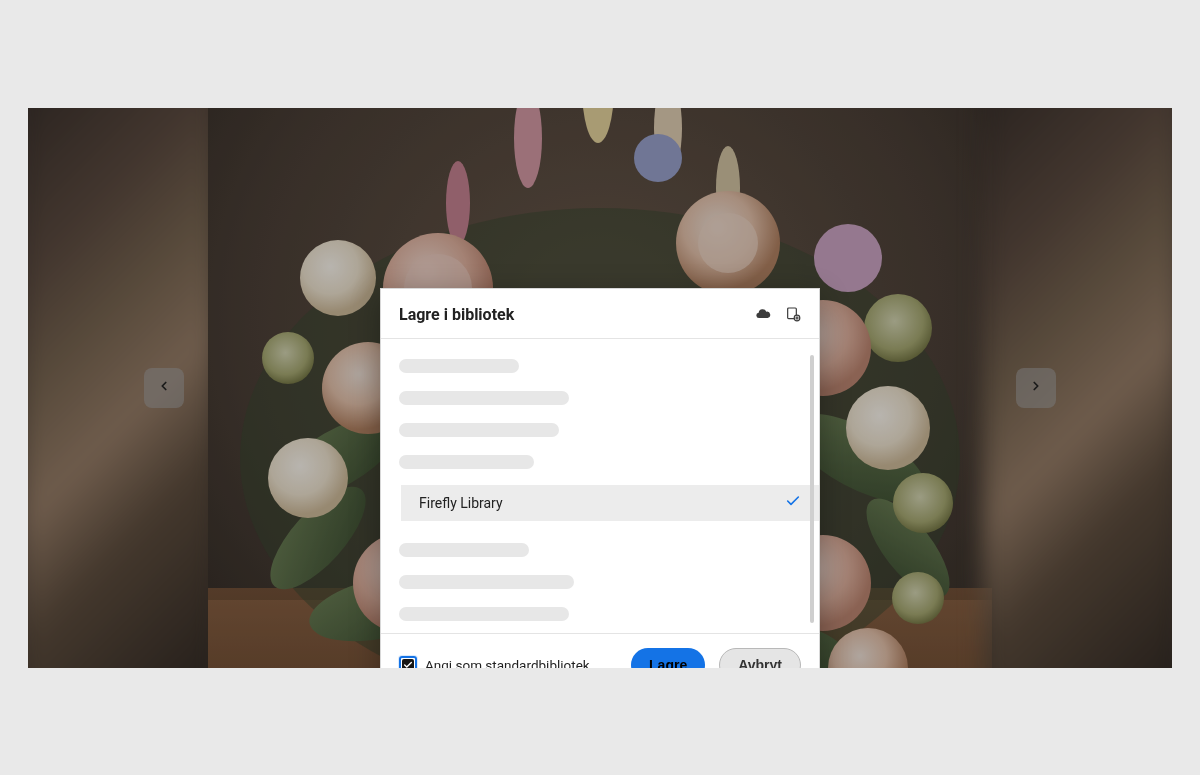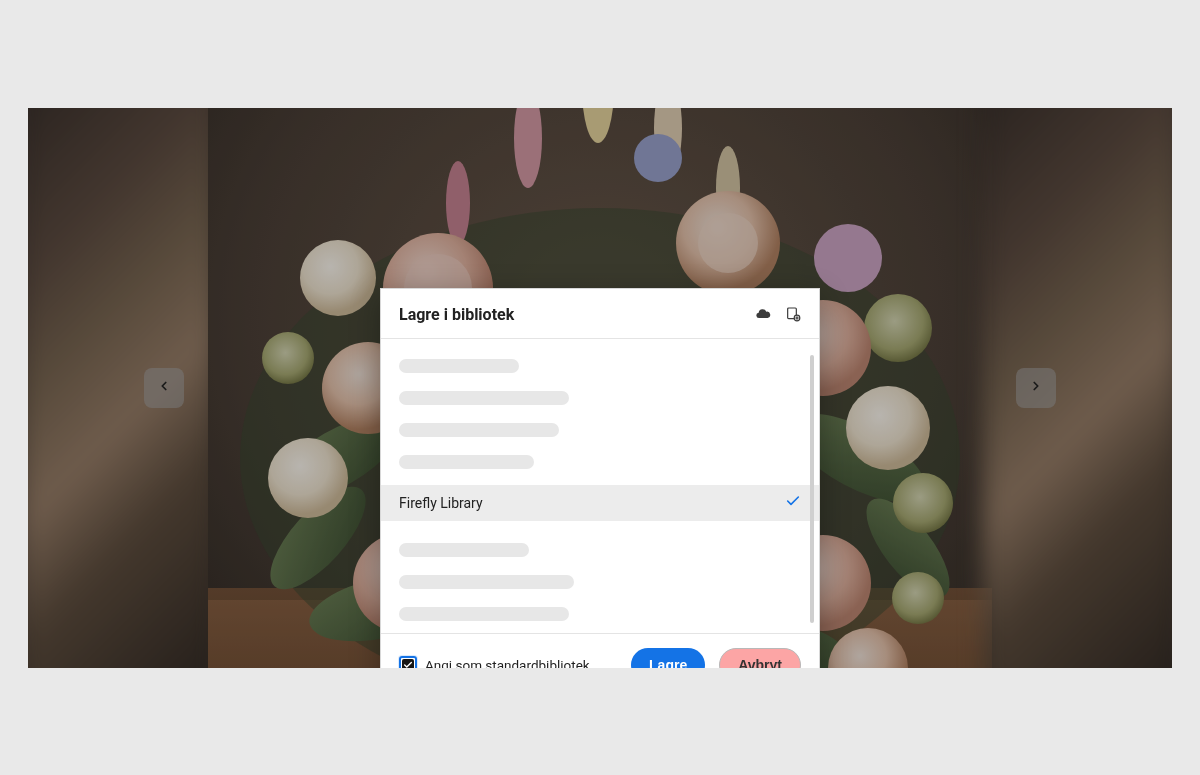--- a/index.html
+++ b/index.html
@@ -116,20 +116,21 @@
 
   .row-named {
     display: flex;
     align-items: center;
     justify-content: space-between;
     padding: 0 18px 0 18px;
     height: 36px;
     background: #ececec;
     font-size: 14px;
     color: #222;
+    margin-left: 20px;
   }
   .row-named .check { color: #1473e6; }
 
   .dlg-footer {
     border-top: 1px solid #e4e4e4;
     padding: 14px 18px 18px 18px;
     display: flex;
     align-items: center;
     gap: 14px;
   }
@@ -164,22 +165,22 @@
 
   .btn {
     border: none;
     height: 34px;
     padding: 0 18px;
     border-radius: 17px;
     font-size: 14px;
     font-weight: 600;
     cursor: pointer;
   }
-  .btn-primary { background: #1473e6; color: #ffffff; }
-  .btn-secondary { background: #fca5a5; color: #333; border: 1.5px solid #b8b8b8; }
+  .btn-primary { background: #1473e6; color: #000000; }
+  .btn-secondary { background: #e5e5e5; color: #333; border: 1.5px solid #b8b8b8; }
 </style>
 </head>
 <body>
 
 <div class="stage">
 
   <div class="bg">
     <div class="bg-slice bg-left"></div>
     <div class="bg-slice bg-center">
       <svg viewBox="0 0 784 720" preserveAspectRatio="xMidYMid slice">

